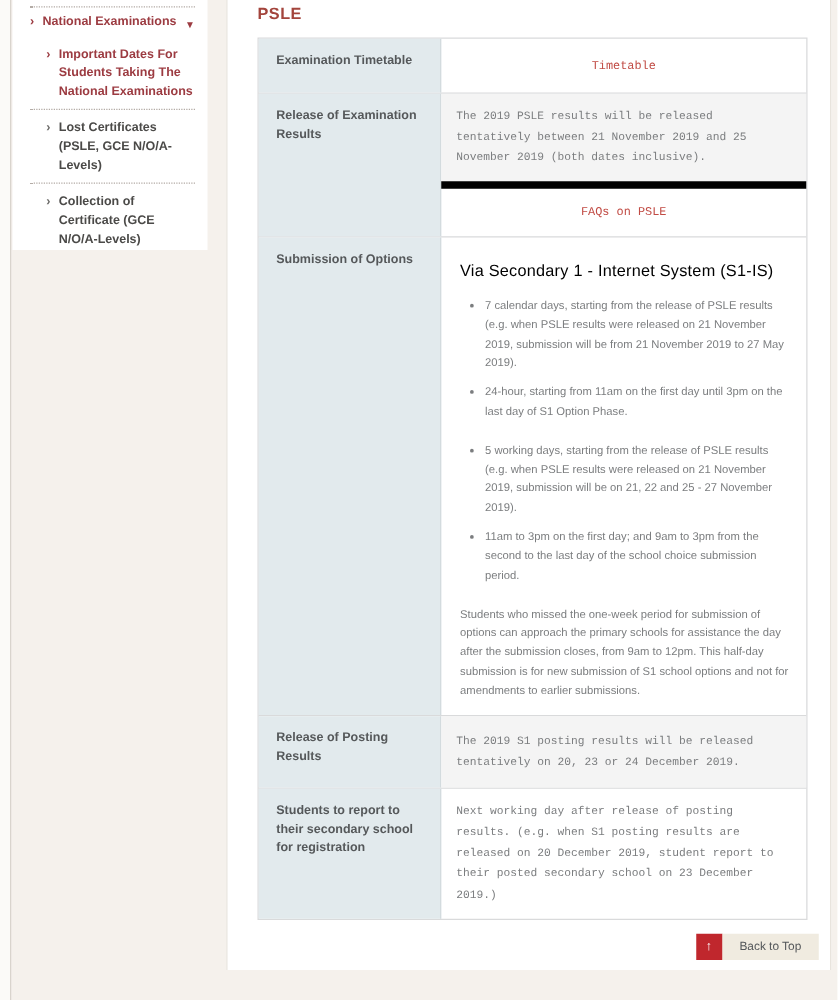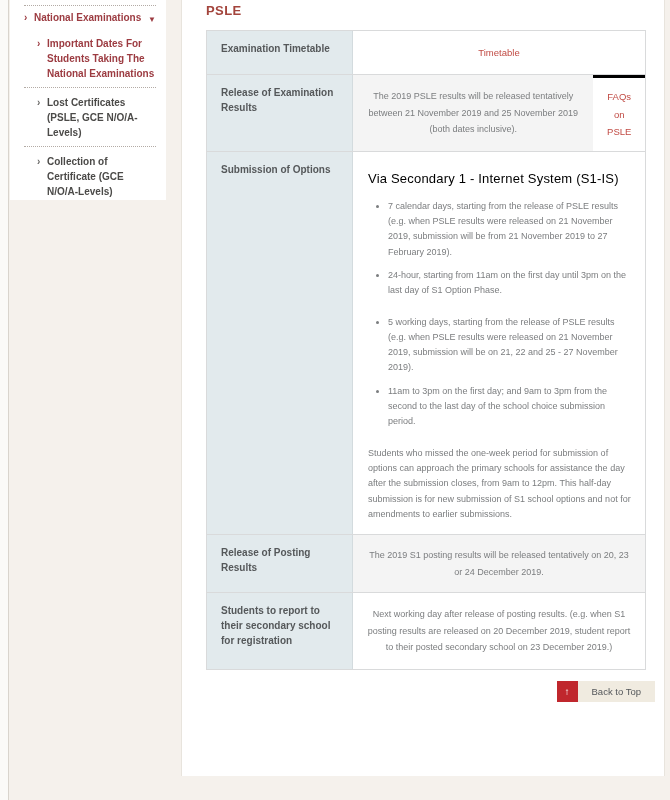--- a/index.html
+++ b/index.html
@@ -55,27 +55,26 @@
     width: 146px; flex: 0 0 146px;
     background: #e2eaed;
     border-right: 1px solid #d3dbde;
     display: flex; align-items: flex-start;
     padding: 10px 10px 10px 14px;
     font-size: 10px; font-weight: 700; color: #55585a; line-height: 1.5;
   }
   .tright { flex: 1 1 auto; min-width: 0; }
   .cellcenter {
     display: flex; align-items: center; justify-content: center;
-    text-align: center;
     padding: 10px 12px;
-    font-size: 9px; line-height: 1.85; color: #7b7d7f;
+    font-size: 9px; line-height: 1.85; color: #7b7d7f; font-family: Liberation Mono, monospace;
   }
   .gray { background: #f4f4f4; }
-  .stack { display: flex; flex-direction: row; }
-  .stack .sub + .sub { border-top: 3px solid #000000; }
+  .stack { display: flex; flex-direction: column; }
+  .stack .sub + .sub { border-top: 6px solid #000000; }
   a.rlink { color: #c14b44; font-size: 9.5px; text-decoration: none; cursor: pointer; }
   .hdr-row .tright { background: #e6edf0; }
   .hdr-row .hdr { font-size: 10px; font-weight: 700; color: #b23a42; }
   .tcontent {
     padding: 16px 10px 12px 15px;
     font-size: 9px; line-height: 1.7; color: #7b7d7f;
   }
   .tcontent h3 {
     font-size: 13px; font-weight: 400; color: #000000;
     letter-spacing: .2px; margin: 0 0 9px;
@@ -167,21 +166,21 @@
     </div>
 
 
     <div class="trow r4">
       <div class="tleft">
         <span>Submission of Options</span>
       </div>
       <div class="tright tcontent">
         <h3>Via Secondary 1 - Internet System (S1-IS)</h3>
         <ul>
-          <li>7 calendar days, starting from the release of PSLE results (e.g. when PSLE results were released on 21 November 2019, submission will be from 21 November 2019 to 27 February 2019).</li>
+          <li>7 calendar days, starting from the release of PSLE results (e.g. when PSLE results were released on 21 November 2019, submission will be from 21 November 2019 to 27 May 2019).</li>
           <li>24-hour, starting from 11am on the first day until 3pm on the last day of S1 Option Phase.</li>
         </ul>
         <ul>
           <li>5 working days, starting from the release of PSLE results (e.g. when PSLE results were released on 21 November 2019, submission will be on 21, 22 and 25 - 27 November 2019).</li>
           <li>11am to 3pm on the first day; and 9am to 3pm from the second to the last day of the school choice submission period.</li>
         </ul>
         <p class="note">Students who missed the one-week period for submission of options can approach the primary schools for assistance the day after the submission closes, from 9am to 12pm. This half-day submission is for new submission of S1 school options and not for amendments to earlier submissions.</p>
       </div>
     </div>
 

